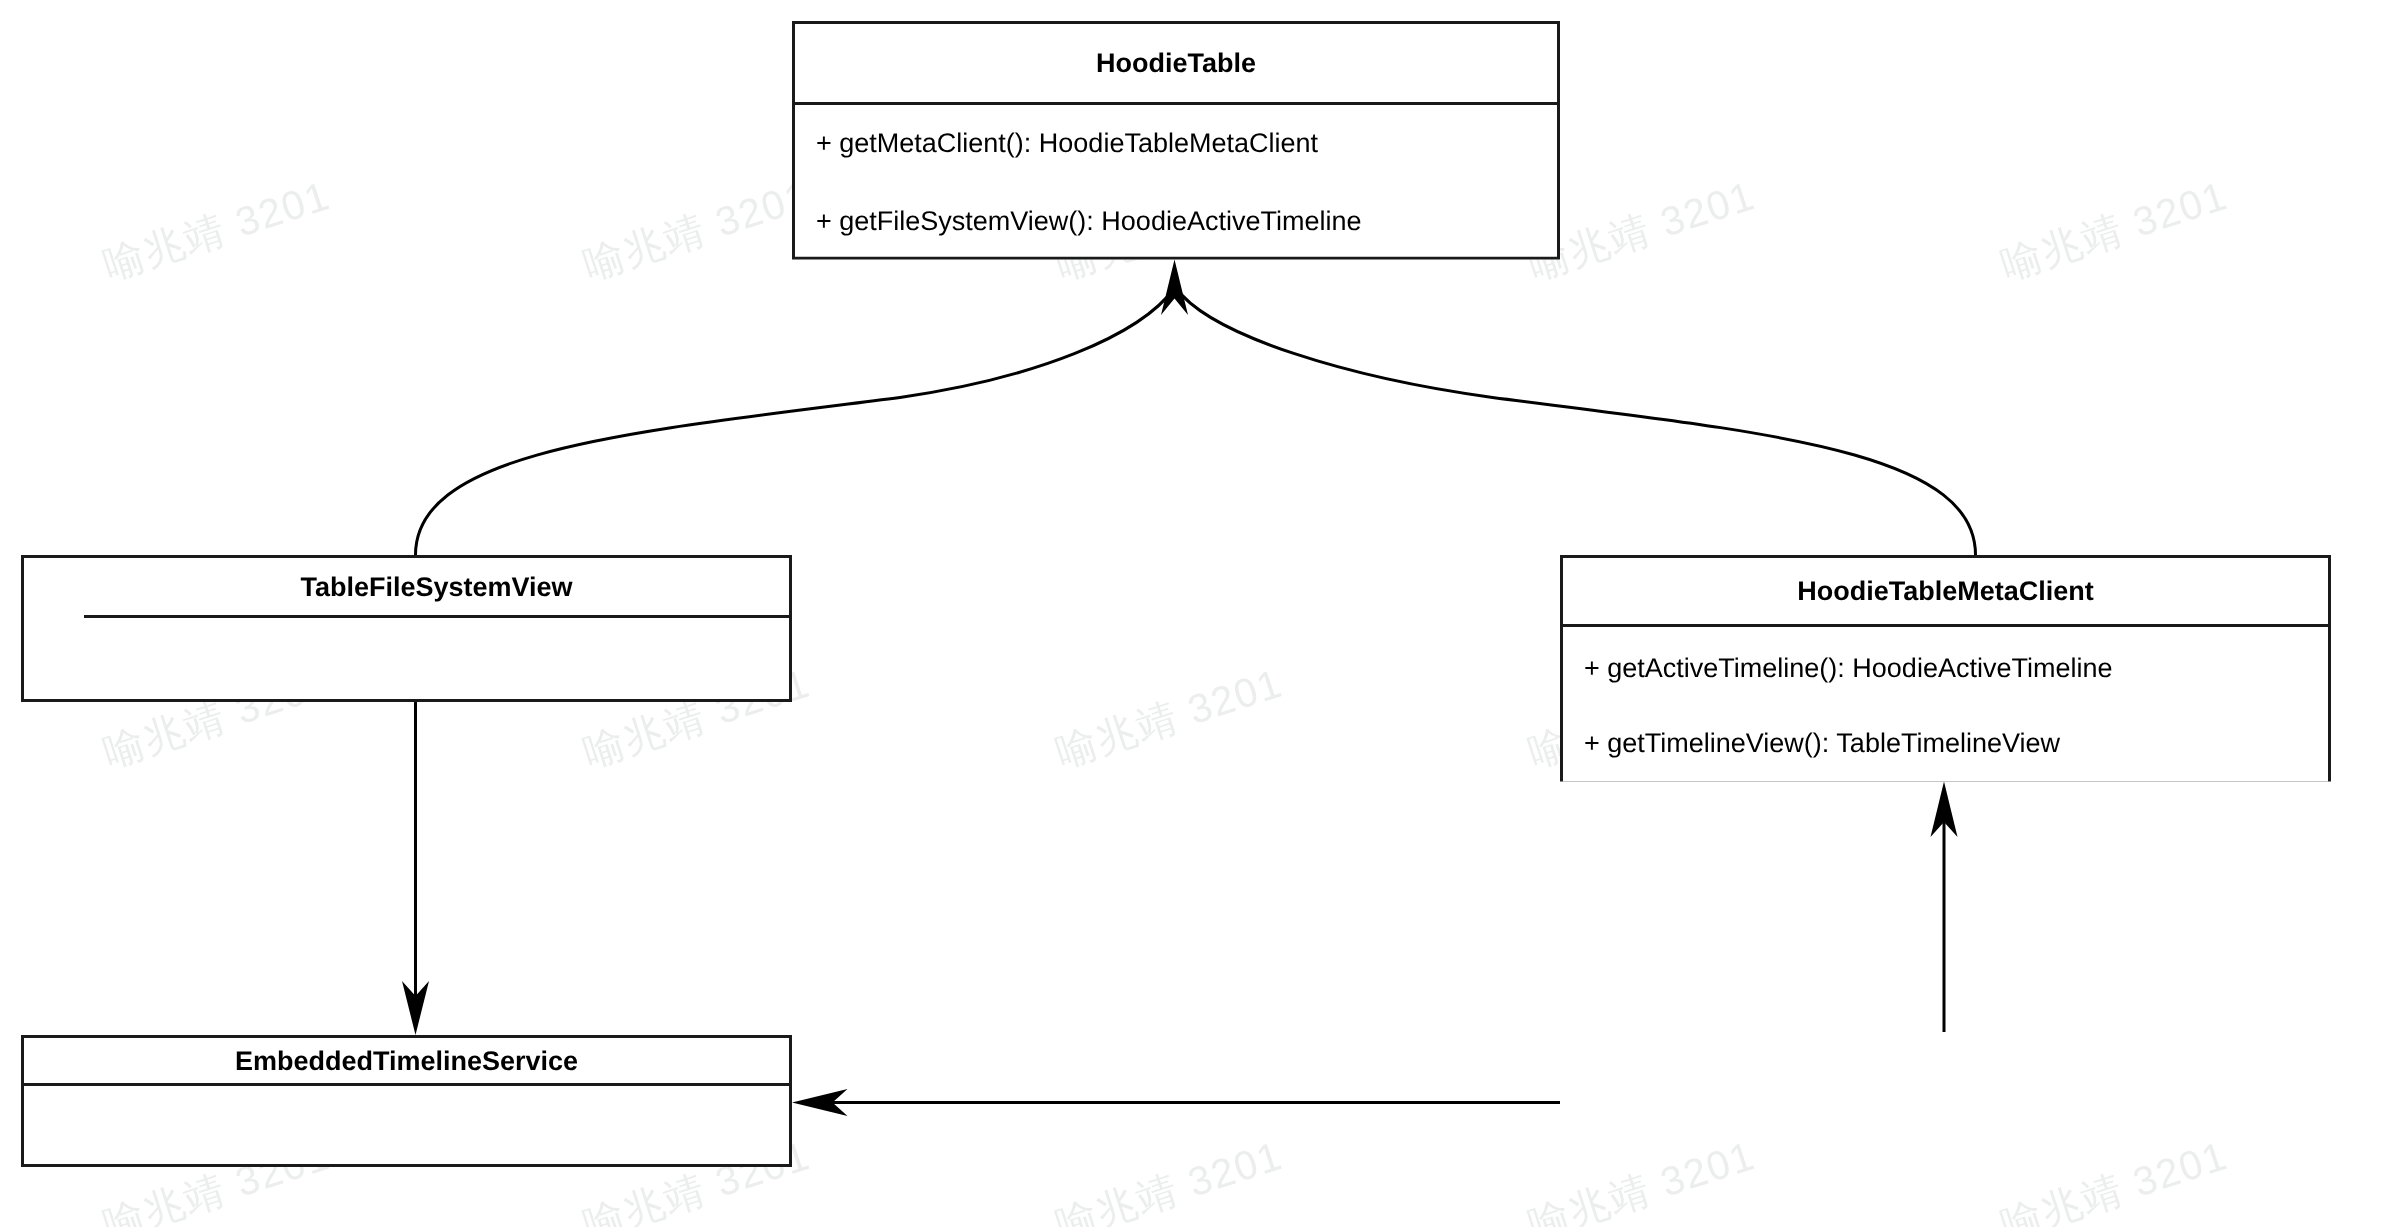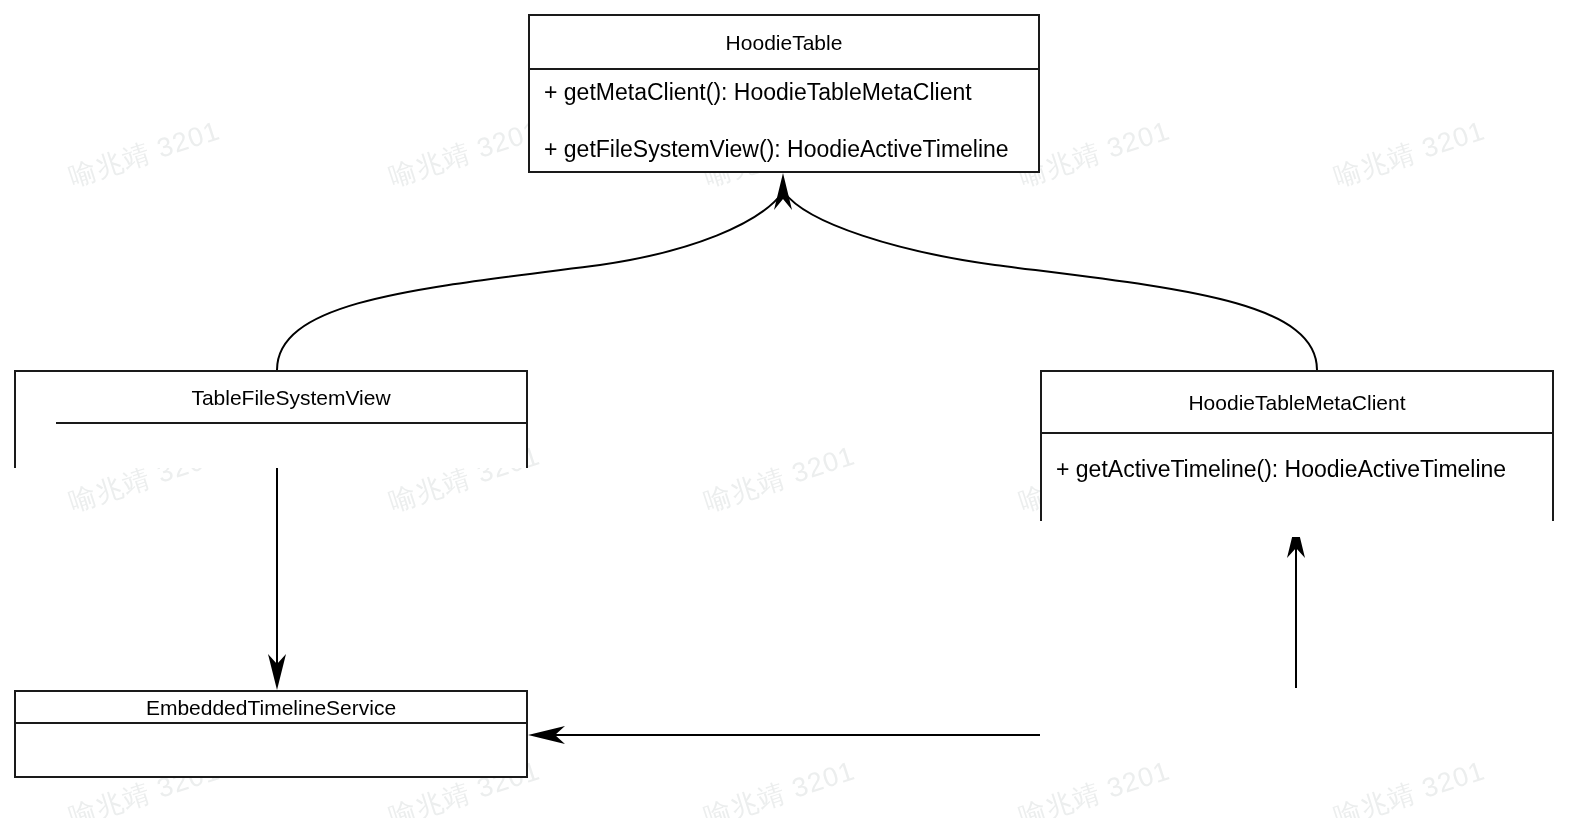--- a/index.html
+++ b/index.html
@@ -65,60 +65,61 @@
   .uml-class {
     position: absolute;
     box-sizing: border-box;
     background: #ffffff;
     border: 2px solid #1a1a1a;
     z-index: 3;
   }
   .uml-title {
     box-sizing: border-box;
     text-align: center;
-    font-size: 21px;
+    font-size: 18px;
     color: #000000;
     line-height: 1;
     display: flex;
     align-items: center;
     justify-content: center;
     border-bottom: 2px solid #1a1a1a;
     background: #ffffff;
+    font-weight: bold;
   }
   .uml-members {
     box-sizing: border-box;
     background: #ffffff;
     display: flex;
     flex-direction: column;
     justify-content: center;
   }
   .uml-member {
-    font-size: 23px;
+    font-size: 18px;
     color: #000000;
     padding-left: 14px;
     line-height: 1;
     white-space: nowrap;
   }
   .uml-members.empty {
     
   }
 
   
   #box-hoodie-table        { left: 528px;  top: 14px;  width: 512px; height: 159px; }
   #box-hoodie-table .uml-title   { height: 54px; }
   #box-hoodie-table .uml-members { height: 101px; }
   #box-hoodie-table .uml-member  { padding-top: 0; }
   #box-hoodie-table .uml-member:first-child { margin-bottom: 34px; }
 
   #box-tablefilesystemview { left: 14px;   top: 370px; width: 514px; height: 98px; }
-  #box-tablefilesystemview .uml-title   { height: 52px; margin-left: 40px; }
+  #box-tablefilesystemview .uml-title   { height: 40px; margin-left: 40px; }
   #box-tablefilesystemview .uml-members { height: 44px; }
 
   #box-hoodietablemetaclient { left: 1040px; top: 370px; width: 514px; height: 151px; }
-  #box-hoodietablemetaclient .uml-title   { height: 62px; }
+  #box-hoodietablemetaclient .uml-title   { height: 46px; }
   #box-hoodietablemetaclient .uml-members { height: 103px; }
   #box-hoodietablemetaclient .uml-member:first-child { margin-bottom: 32px; }
 
   #box-embeddedtimelineservice { left: 14px; top: 690px; width: 514px; height: 88px; }
   #box-embeddedtimelineservice .uml-title   { height: 32px; }
   #box-embeddedtimelineservice .uml-members { height: 39px; }
 
   #box-tabletimelineview   { left: 1040px; top: 688px; width: 514px; height: 90px; }
   #box-tabletimelineview .uml-title   { height: 46px; }
   #box-tabletimelineview .uml-members { height: 42px; }
@@ -185,20 +186,21 @@
 
   <div class="uml-class" id="box-tablefilesystemview">
     <div class="uml-title">TableFileSystemView</div>
     <div class="uml-members empty"></div>
   </div>
 
   <div class="uml-class" id="box-hoodietablemetaclient">
     <div class="uml-title">HoodieTableMetaClient</div>
     <div class="uml-members">
       <div class="uml-member">+ getActiveTimeline(): HoodieActiveTimeline</div>
+      <div class="uml-member">+ getTimelineView(): TableTimelineView</div>
     </div>
   </div>
 
   <div class="uml-class" id="box-embeddedtimelineservice">
     <div class="uml-title">EmbeddedTimelineService</div>
     <div class="uml-members empty"></div>
   </div>
 
 
 </div>

